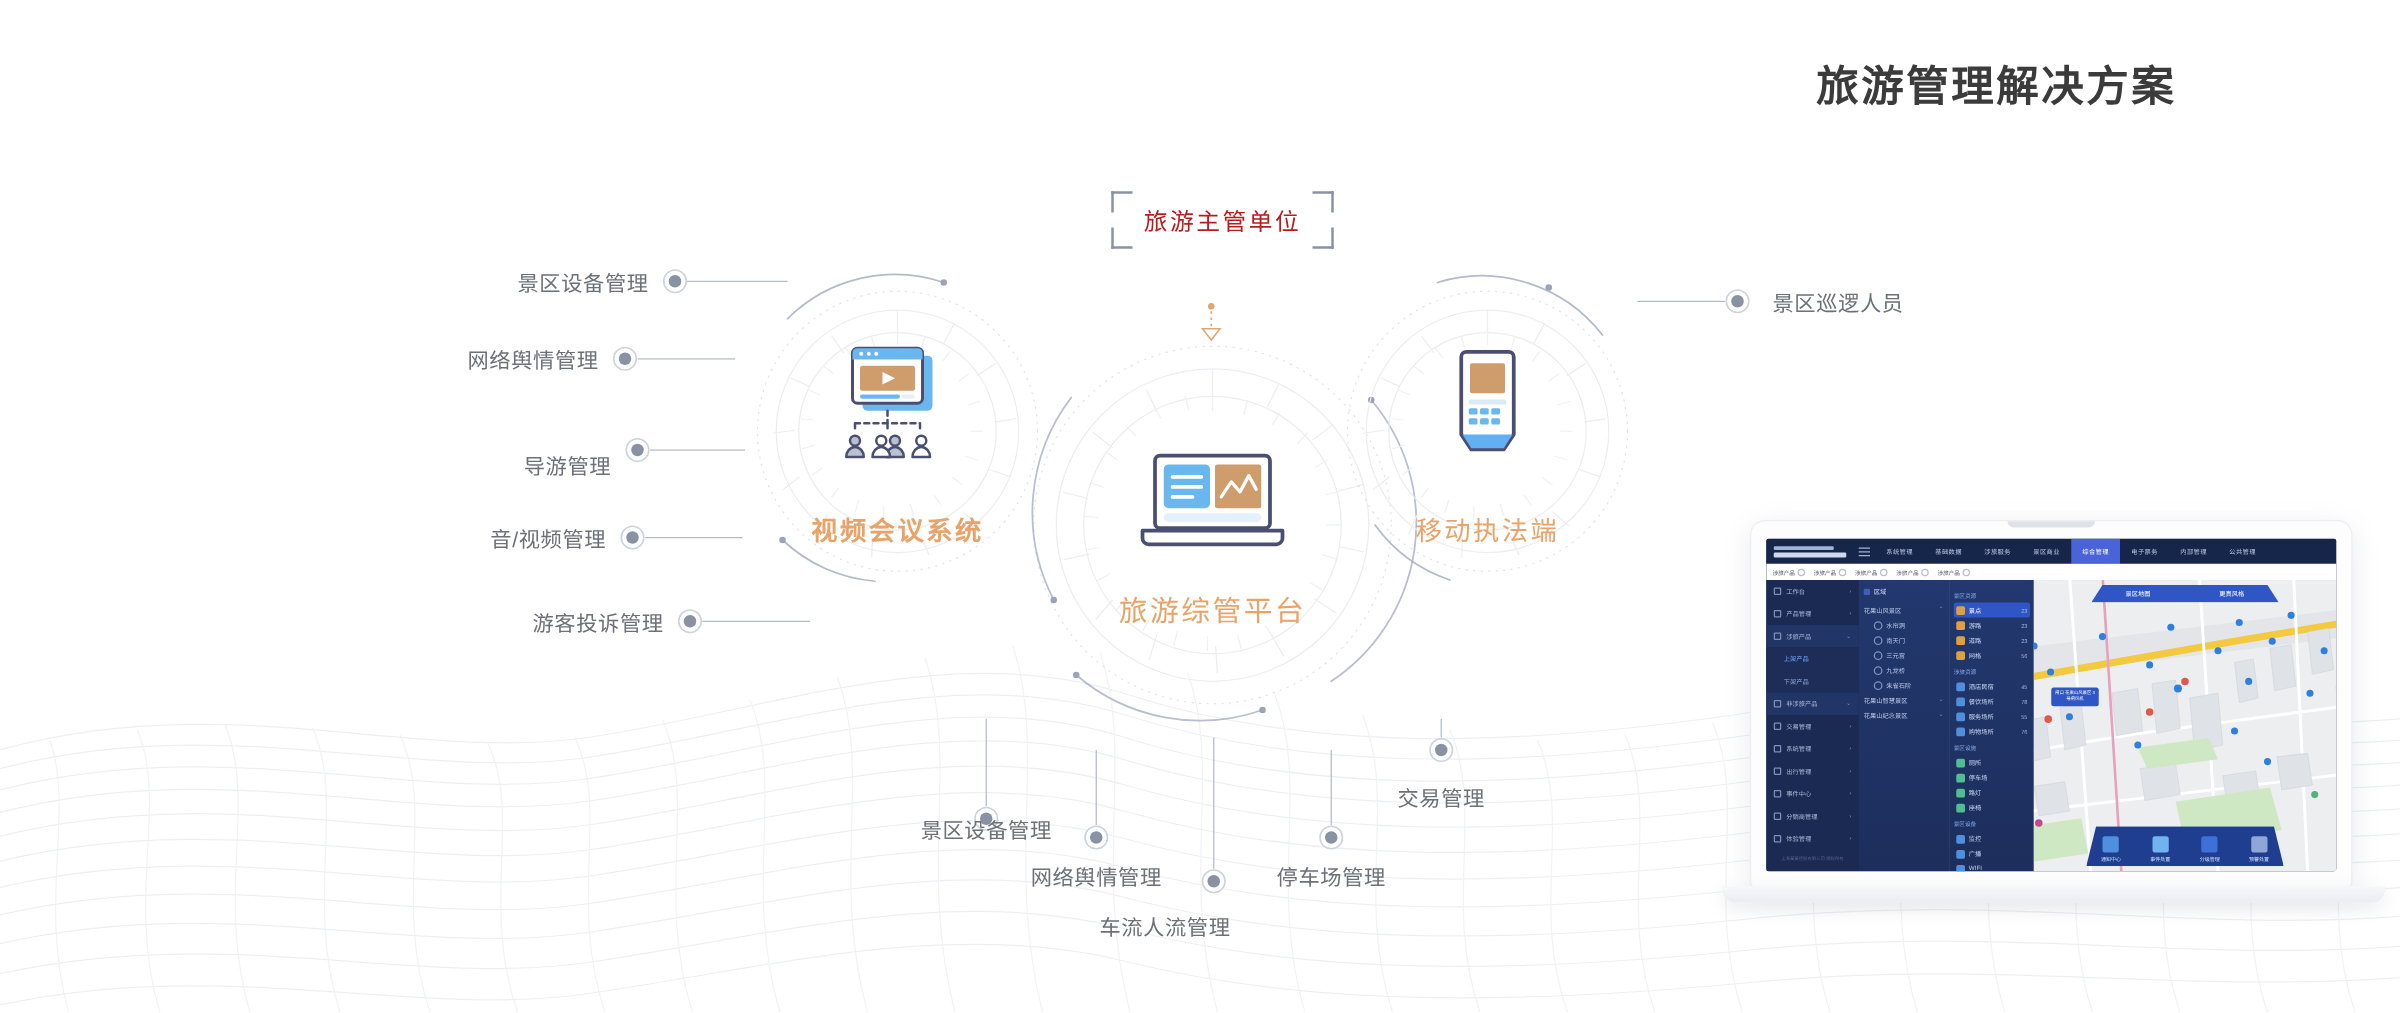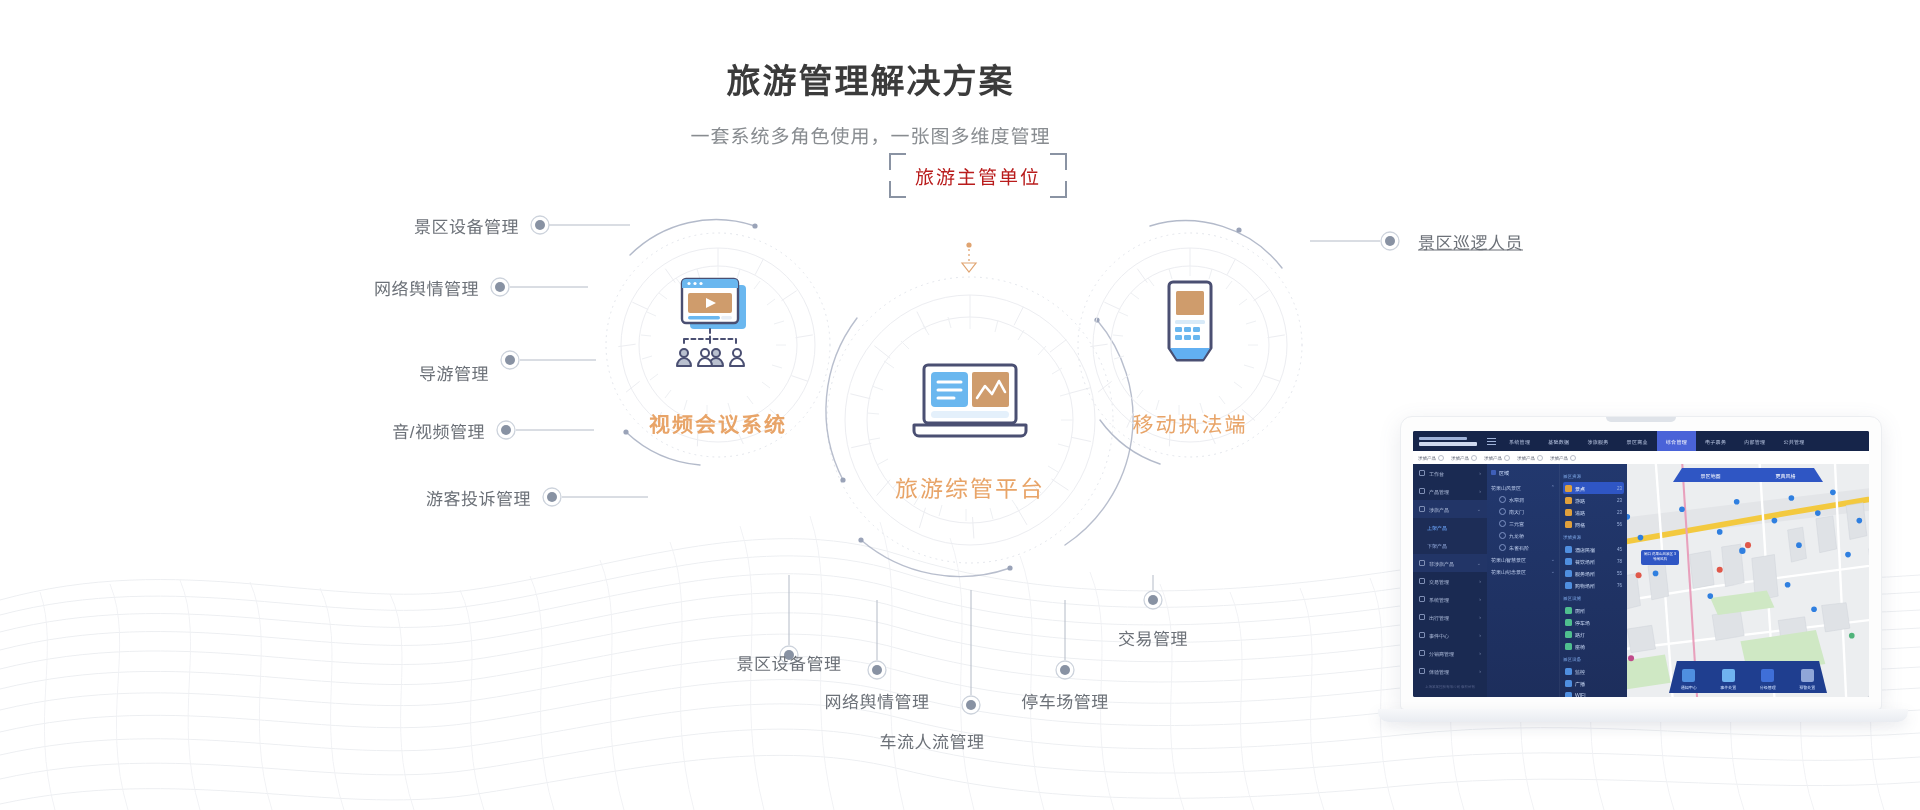--- a/index.html
+++ b/index.html
@@ -9,40 +9,40 @@
     background:#ffffff;
     font-family:"Liberation Sans","DejaVu Sans",sans-serif;
     overflow:hidden;position:relative;
   }
   #stage{position:relative;width:1920px;height:810px;overflow:hidden;background:#fff;}
 
   
   #bg-mesh{position:absolute;left:0;bottom:0;width:1920px;height:330px;z-index:0;pointer-events:none;}
 
   
-  .header{position:absolute;top:12px;left:0;width:1741px;text-align:center;z-index:5;}
+  .header{position:absolute;top:0;left:0;width:1741px;text-align:right;z-index:5;}
   .page-title{
     margin:0;padding-top:42px;
     font-size:34px;font-weight:bold;color:#3b3b3b;letter-spacing:2px;
   }
   .page-subtitle{
     margin:0;padding-top:18px;
     font-size:19px;color:#888c90;letter-spacing:1px;font-weight:normal;
   }
 
   
   #diagram{position:absolute;left:0;top:0;width:1920px;height:810px;z-index:2;}
 
   
   .label{
     position:absolute;z-index:6;
     font-size:17px;color:#6c7178;white-space:nowrap;letter-spacing:.5px;
   }
   .label.right-align{text-align:right;transform:translate(-100%,-50%);}
-  .label.left-align{transform:translate(0,-50%);text-decoration:underline;}
+  .label.left-align{transform:translate(0,-50%);}
   .label.center-align{transform:translate(-50%,0);}
 
   
   .badge-wrap{position:absolute;z-index:7;left:889px;top:153px;}
   .badge{
     position:relative;
     padding:9px 26px;
     font-size:19px;color:#b91c1c;letter-spacing:2px;white-space:nowrap;
     background:#fff;
   }
@@ -169,21 +169,20 @@
       <path d="M1580 90 C 1608 158, 1574 234, 1604 330"></path>
       <path d="M1650 98 C 1678 164, 1644 238, 1674 330"></path>
       <path d="M1720 104 C 1748 170, 1714 242, 1744 330"></path>
       <path d="M1790 104 C 1818 170, 1784 242, 1814 330"></path>
       <path d="M1860 100 C 1888 166, 1854 240, 1884 330"></path>
     </g>
   </svg>
 
   <div class="header">
     <h1 class="page-title">旅游管理解决方案</h1>
-    <p class="page-subtitle">一套系统多角色使用，一张图多维度管理</p>
   </div>
 
   <svg id="diagram" viewBox="0 0 1920 810" aria-hidden="true">
     <defs>
       
     </defs>
 
     <g>
       <circle cx="718" cy="345" r="112" fill="none" stroke="#dcdfe6" stroke-width="1" stroke-dasharray="1 5" stroke-linecap="round" opacity=".85"></circle>
       <circle cx="718" cy="345" r="97" fill="none" stroke="#ecedf1" stroke-width="1"></circle>

